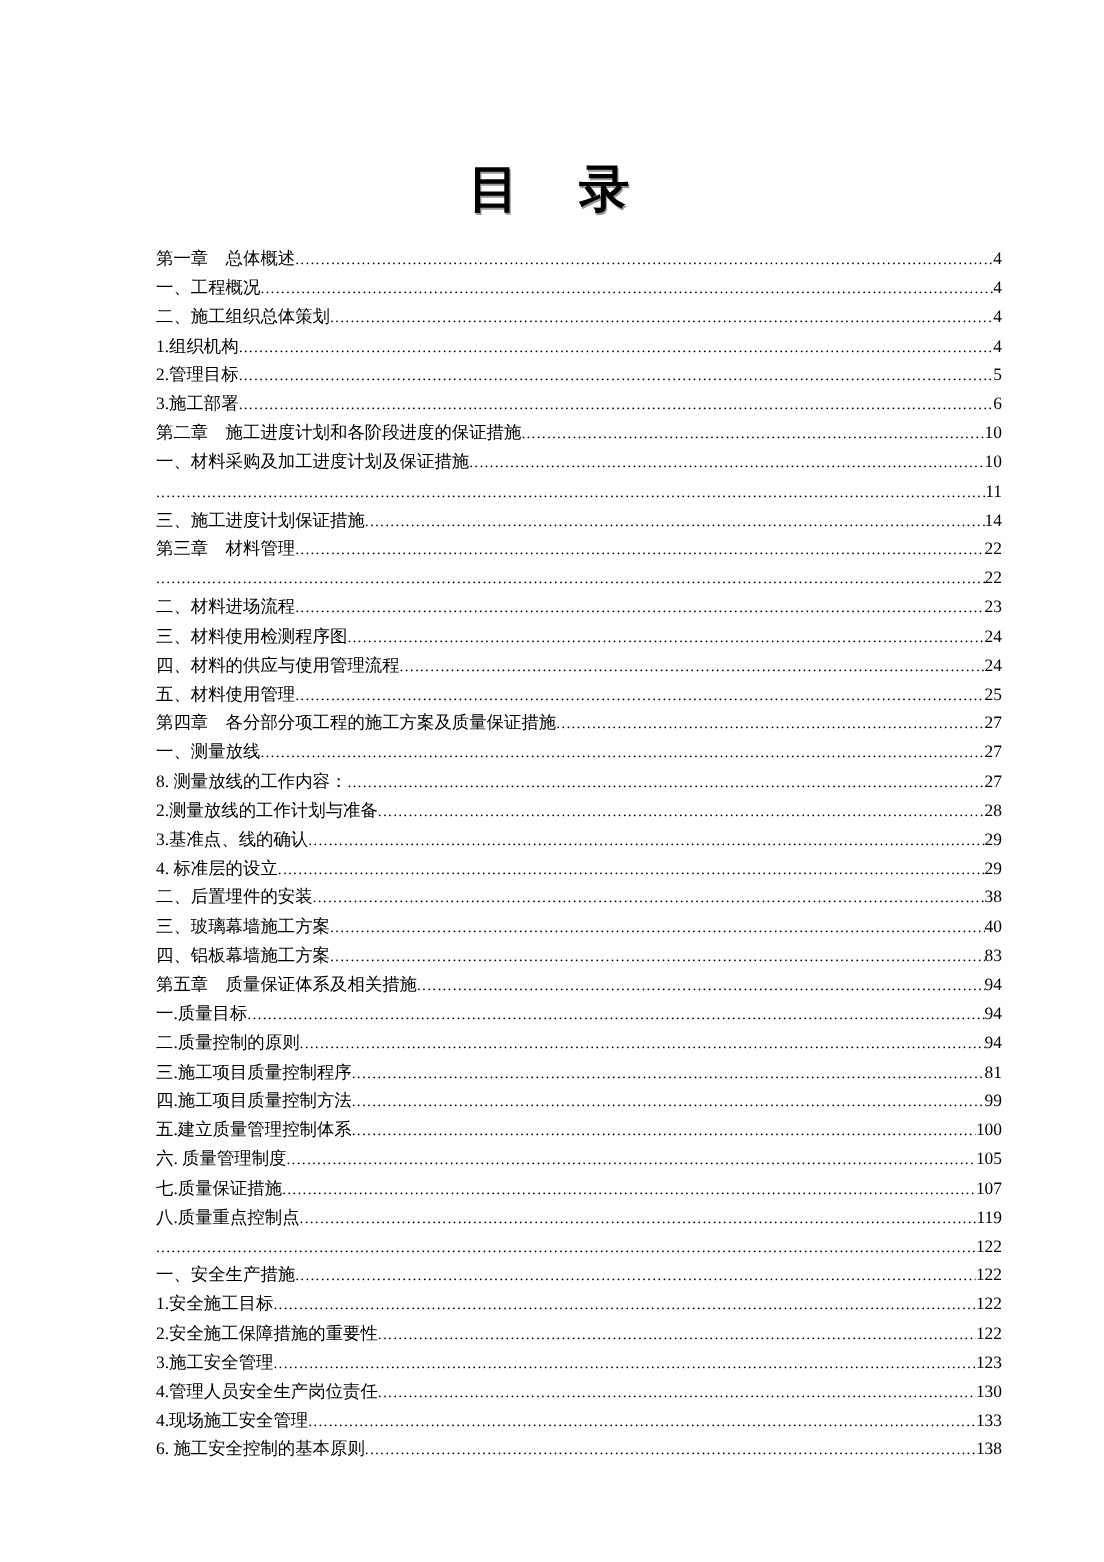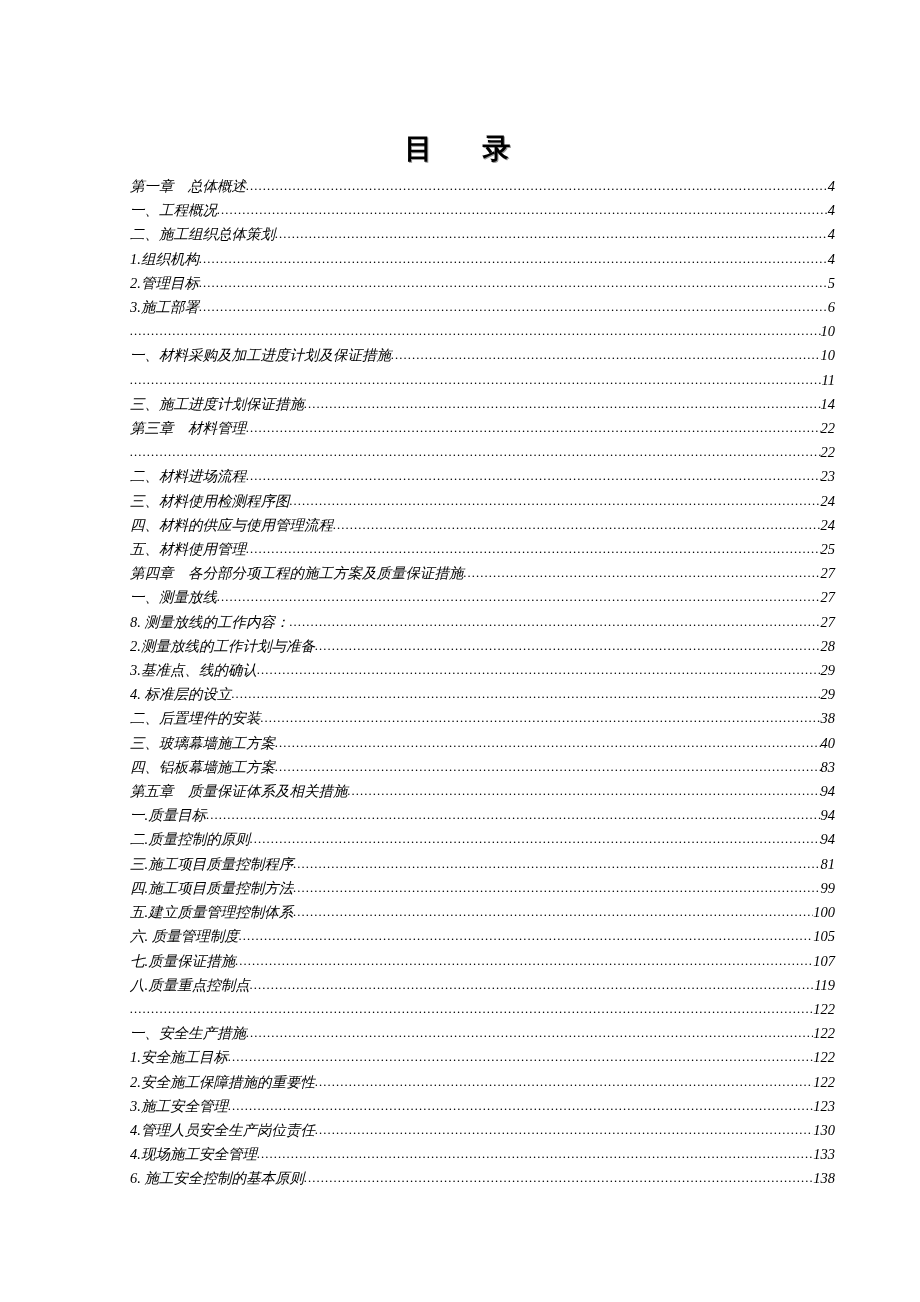--- a/index.html
+++ b/index.html
@@ -9,34 +9,33 @@
     }
     body {
       background: #fff;
       font-family: "SimSun", "宋体", serif;
       width: 920px;
       height: 1302px;
       padding: 130px 85px 60px 130px;
     }
     .title {
       text-align: center;
-      font-size: 28px;
+      font-size: 42px;
       font-weight: bold;
       letter-spacing: 50px;
-      margin-bottom: 6px;
+      margin-bottom: 18px;
       text-shadow: 1px 1px 0 #999;
       font-family: "SimSun", "宋体", serif;
     }
     .toc-entry {
       display: flex;
       align-items: flex-start;
       font-size: 14.5px;
       line-height: 24.2px;
       white-space: nowrap;
-      font-style: italic;
     }
     .toc-label {
       flex-shrink: 0;
     }
     .dots-text {
       flex: 1;
       overflow: hidden;
       letter-spacing: 1px;
       font-size: 13px;
     }
@@ -74,20 +73,21 @@
       <span class="toc-label">2.管理目标</span>
       <span class="dots-text">............................................................................................................................................................................................................................................................................................................</span>
       <span class="toc-page">5</span>
     </div>
     <div class="toc-entry">
       <span class="toc-label">3.施工部署</span>
       <span class="dots-text">............................................................................................................................................................................................................................................................................................................</span>
       <span class="toc-page">6</span>
     </div>
     <div class="toc-entry">
+      <span class="toc-label">第二章　施工进度计划和各阶段进度的保证措施</span>
       <span class="dots-text">............................................................................................................................................................................................................................................................................................................</span>
       <span class="toc-page">10</span>
     </div>
     <div class="toc-entry">
       <span class="toc-label">一、材料采购及加工进度计划及保证措施</span>
       <span class="dots-text">............................................................................................................................................................................................................................................................................................................</span>
       <span class="toc-page">10</span>
     </div>
     <div class="toc-entry">
       <span class="dots-text">............................................................................................................................................................................................................................................................................................................</span>

